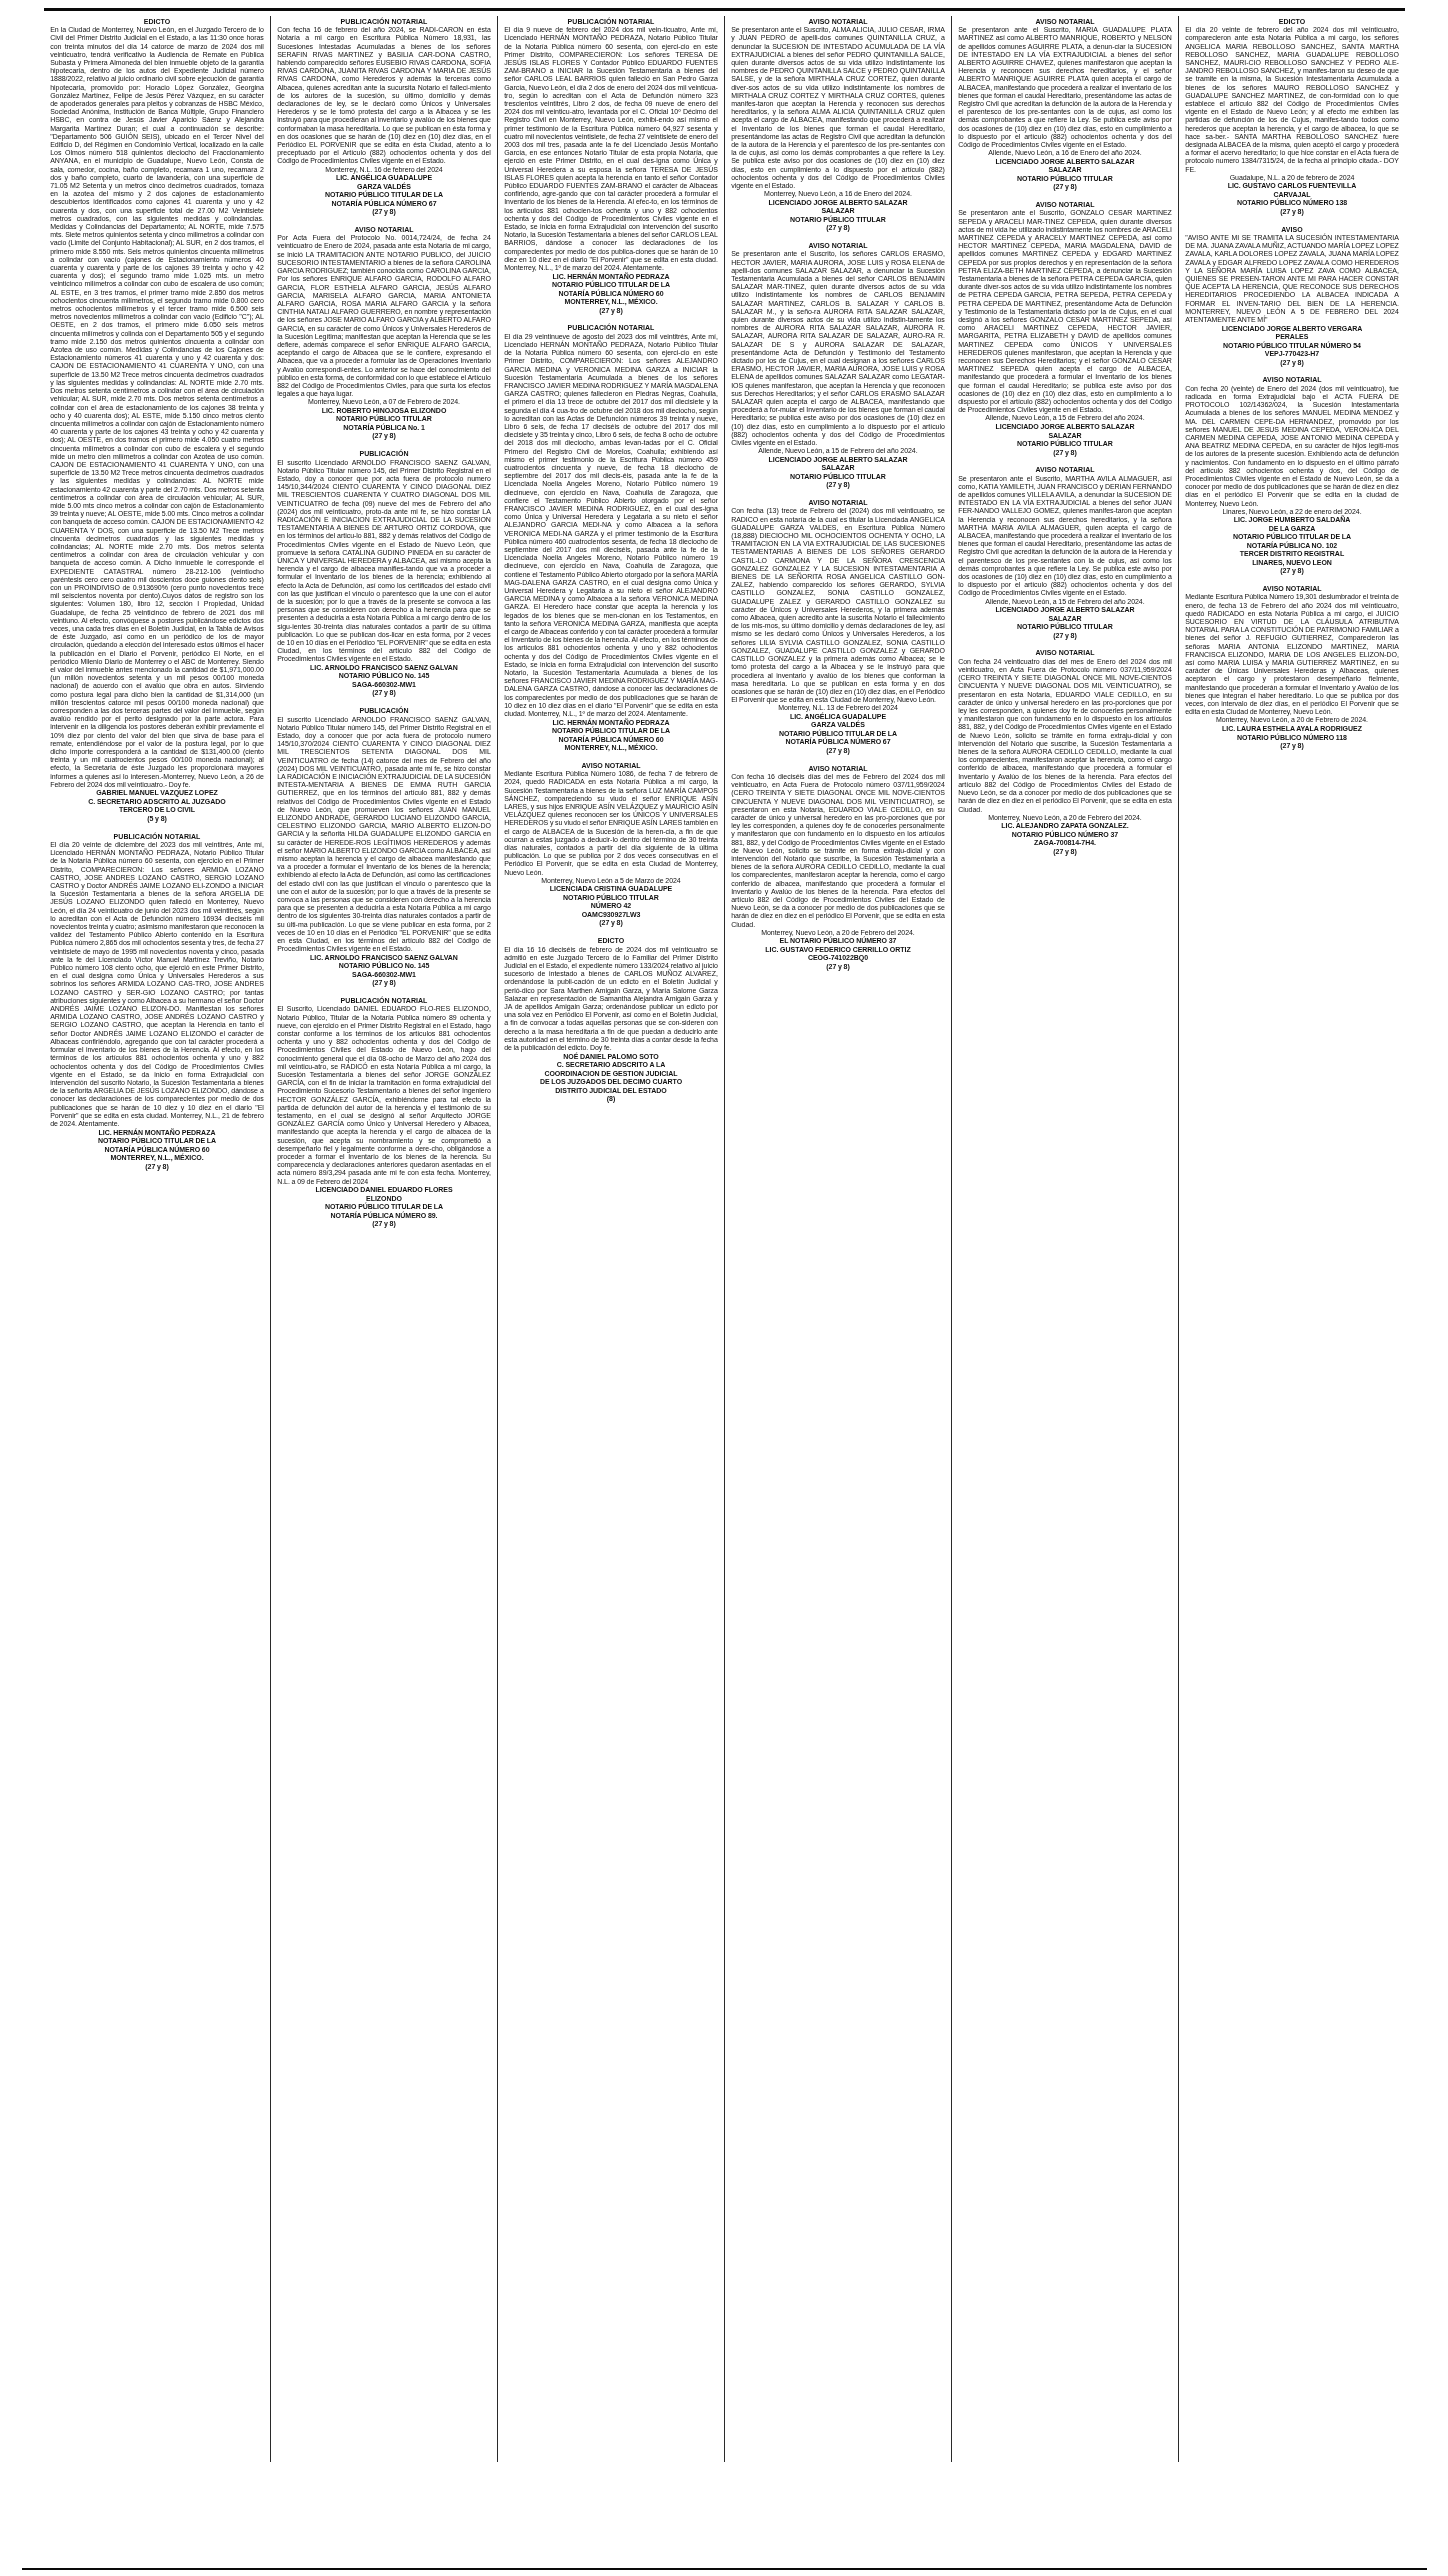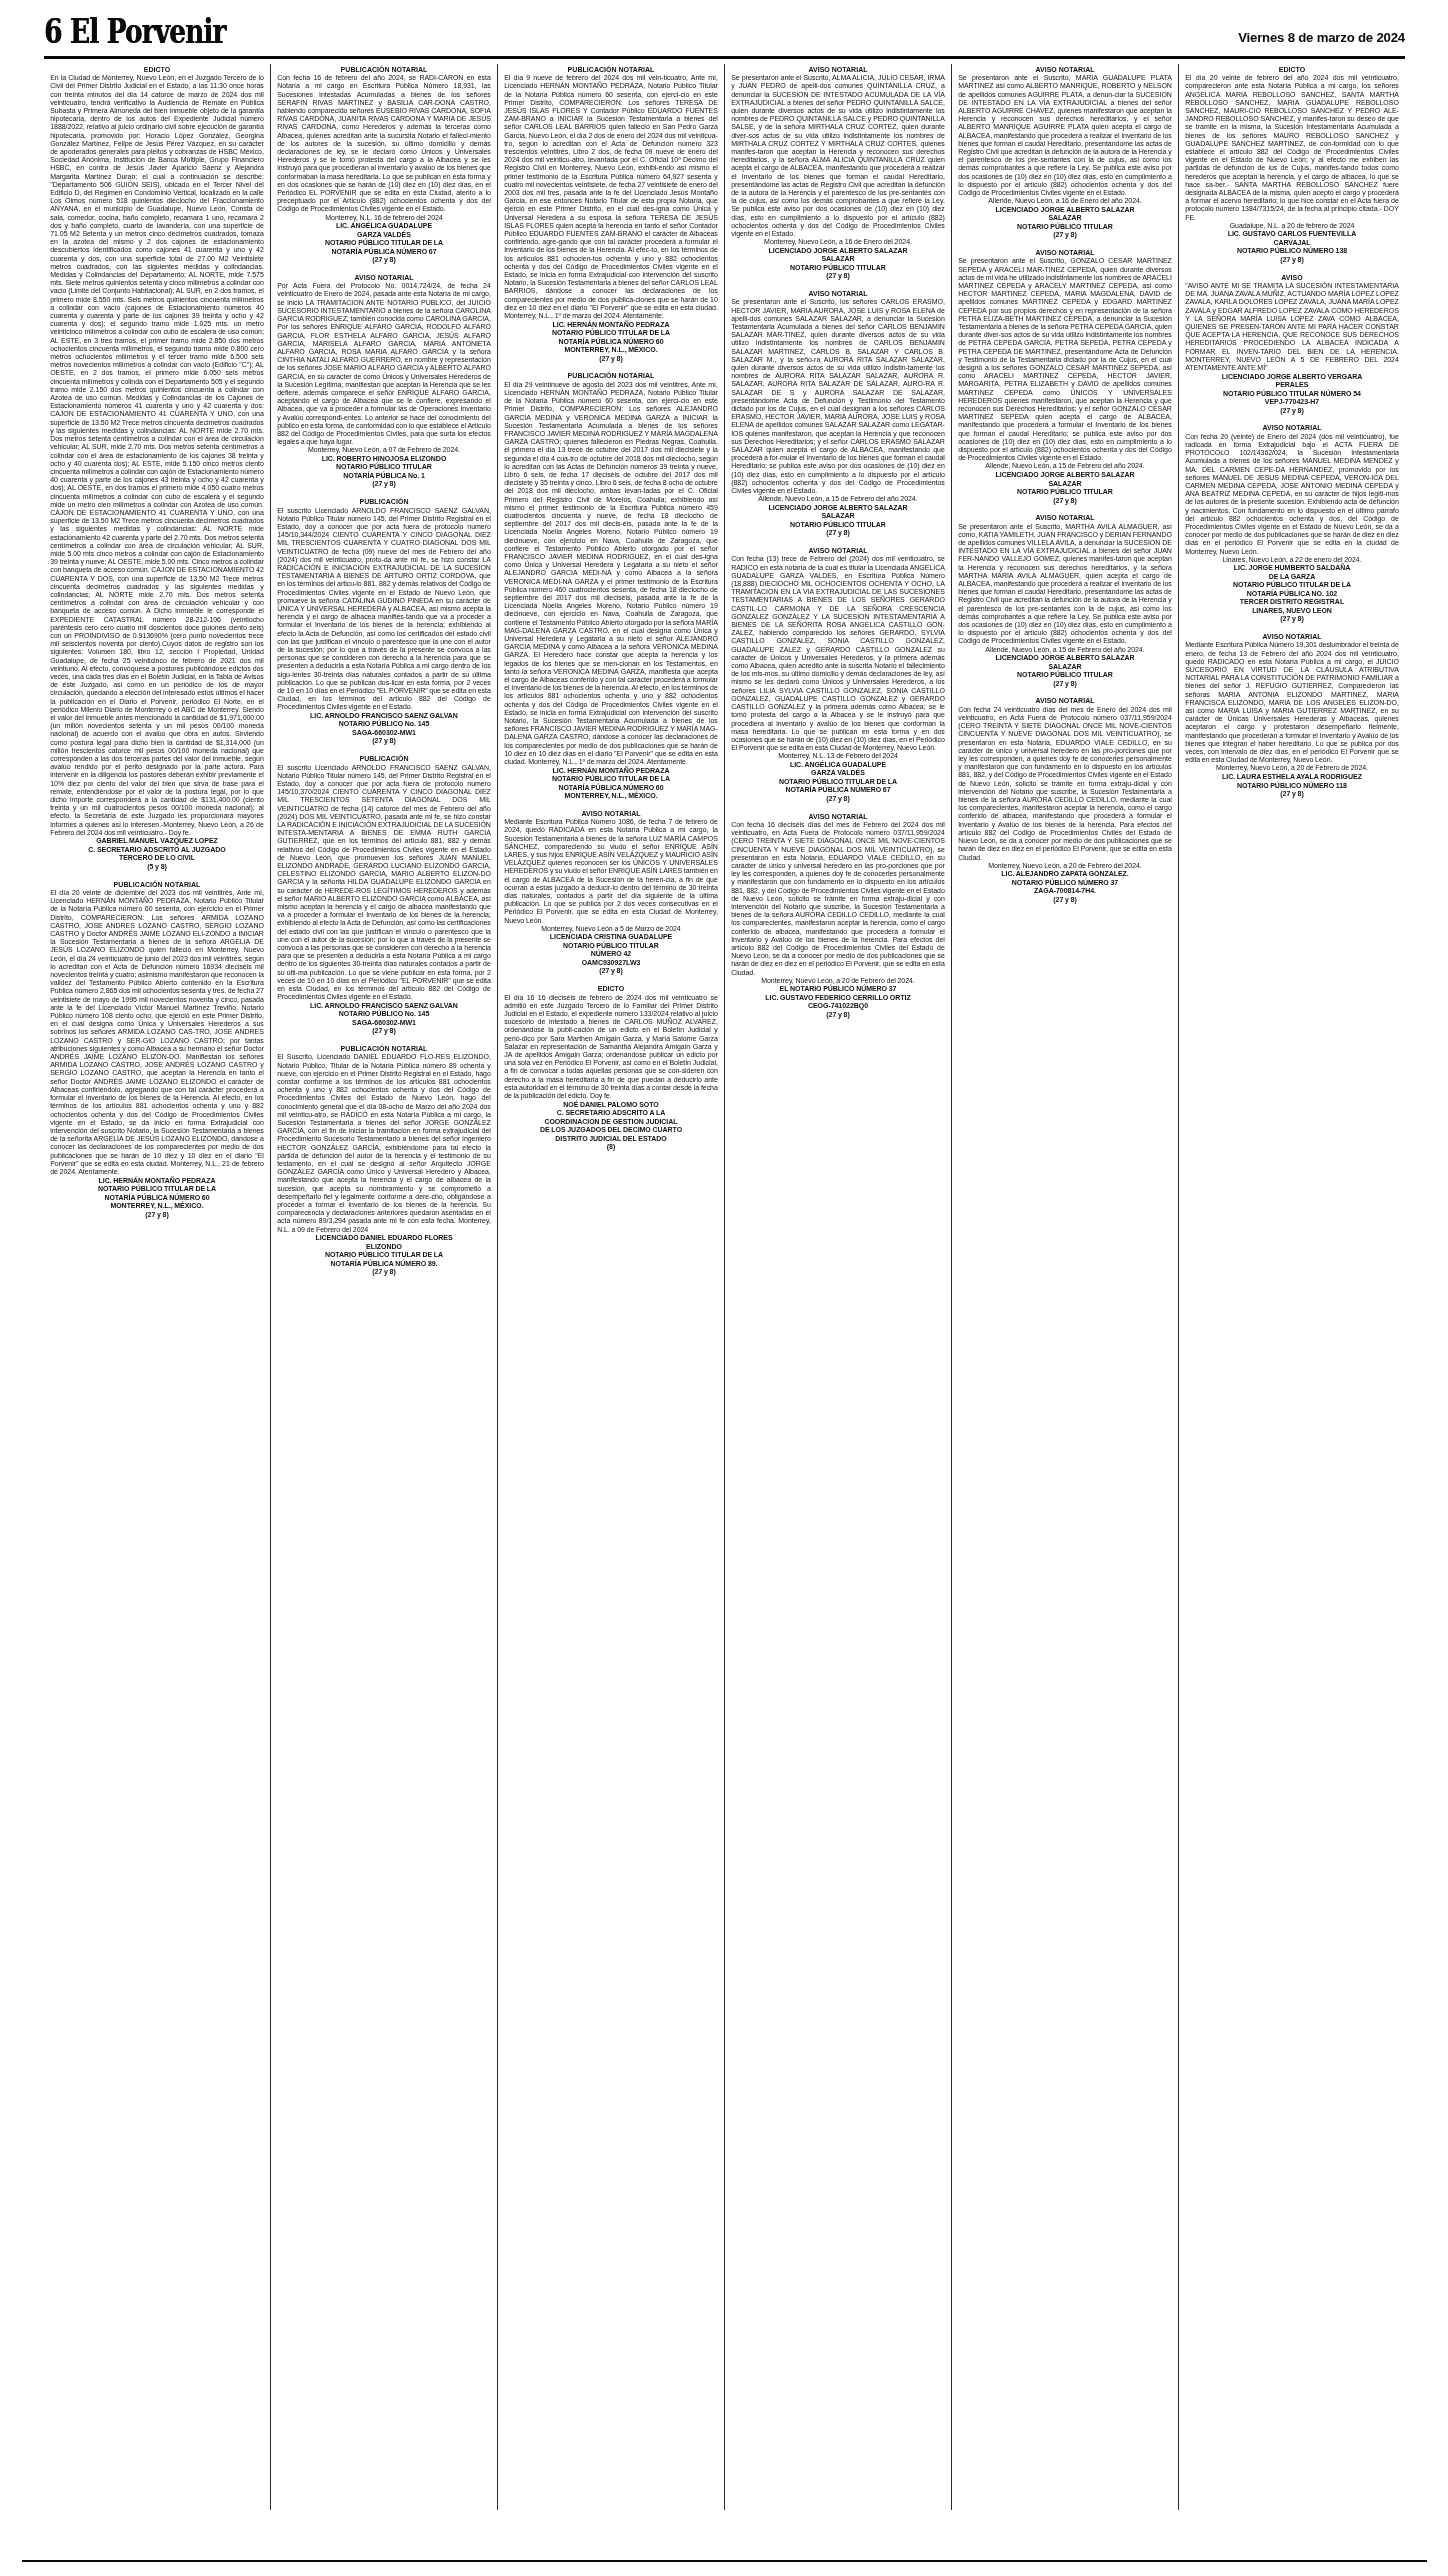--- a/index.html
+++ b/index.html
@@ -121,24 +121,20 @@
     margin:0;
     line-height:8.2px;
   }
   .gap{ height:7px; }
 </style>
 </head>
 <body>
 
 <div class="page">
 
-  <div class="masthead">
-    <div class="mast-title">6 El Porvenir</div>
-    <div class="mast-date">Viernes 8 de marzo de 2024</div>
-  </div>
 
   <div class="rule-top"></div>
 
   <div class="columns" id="columns">
       <div class="col">
         <div class="colinner">
           <div class="hd">EDICTO</div>
           <div class="p">En la Ciudad de Monterrey, Nuevo León, en el Juzgado Tercero de lo Civil del Primer Distrito Judicial en el Estado, a las 11:30 once horas con treinta minutos del día 14 catorce de marzo de 2024 dos mil veinticuatro, tendrá verificativo la Audiencia de Remate en Pública Subasta y Primera Almoneda del bien inmueble objeto de la garantía hipotecaria, dentro de los autos del Expediente Judicial número 1888/2022, relativo al juicio ordinario civil sobre ejecución de garantía hipotecaria, promovido por: Horacio López González, Georgina González Martínez, Felipe de Jesús Pérez Vázquez, en su carácter de apoderados generales para pleitos y cobranzas de HSBC México, Sociedad Anónima, Institución de Banca Múltiple, Grupo Financiero HSBC, en contra de Jesús Javier Aparicio Sáenz y Alejandra Margarita Martínez Duran; el cual a continuación se describe: "Departamento 506 GUIÓN SEIS), ubicado en el Tercer Nivel del Edificio D, del Régimen en Condominio Vertical, localizado en la calle Los Olmos número 518 quinientos dieciocho del Fraccionamiento ANYANA, en el municipio de Guadalupe, Nuevo León, Consta de sala, comedor, cocina, baño completo, recamara 1 uno, recamara 2 dos y baño completo, cuarto de lavandería, con una superficie de 71.05 M2 Setenta y un metros cinco decimetros cuadrados, tomaza en la azotea del mismo y 2 dos cajones de estacionamiento descubiertos identificados como cajones 41 cuarenta y uno y 42 cuarenta y dos, con una superficie total de 27.00 M2 Veintisiete metros cuadrados, con las siguientes medidas y colindancias. Medidas y Colindancias del Departamento; AL NORTE, mide 7.575 mts. Siete metros quinientos setenta y cinco milimetros a colindar con vacio (Limite del Conjunto Habitacional); AL SUR, en 2 dos tramos, el primero mide 8.550 mts. Seis metros quinientos cincuenta milímetros a colindar con vacío (cajones de Estacionamiento números 40 cuarenta y cuarenta y parte de los cajones 39 treinta y ocho y 42 cuarenta y dos); el segundo tramo mide 1.025 mts. un metro veinticinco milímetros a colindar con cubo de escalera de uso común; AL ESTE, en 3 tres tramos, el primer tramo mide 2.850 dos metros ochocientos cincuenta milímetros, el segundo tramo mide 0.800 cero metros ochocientos milímetros y el tercer tramo mide 6.500 seis metros novecientos milímetros a colindar con vacío (Edificio "C"); AL OESTE, en 2 dos tramos, el primero mide 6.050 seis metros cincuenta milímetros y colinda con el Departamento 505 y el segundo tramo mide 2.150 dos metros quinientos cincuenta a colindar con Azotea de uso común. Medidas y Colindancias de los Cajones de Estacionamiento números 41 cuarenta y uno y 42 cuarenta y dos: CAJON DE ESTACIONAMIENTO 41 CUARENTA Y UNO, con una superficie de 13.50 M2 Trece metros cincuenta decimetros cuadrados y las siguientes medidas y colindancias: AL NORTE mide 2.70 mts. Dos metros setenta centímetros a colindar con el área de circulación vehicular; AL SUR, mide 2.70 mts. Dos metros setenta centímetros a colindar con el área de estacionamiento de los cajones 38 treinta y ocho y 40 cuarenta dos); AL ESTE, mide 5.150 cinco metros ciento cincuenta milímetros a colindar con cajón de Estacionamiento número 40 cuarenta y parte de los cajones 43 treinta y ocho y 42 cuarenta y dos); AL OESTE, en dos tramos el primero mide 4.050 cuatro metros cincuenta milímetros a colindar con cubo de escalera y el segundo mide un metro cien milímetros a colindar con Azotea de uso común. CAJON DE ESTACIONAMIENTO 41 CUARENTA Y UNO, con una superficie de 13.50 M2 Trece metros cincuenta decimetros cuadrados y las siguientes medidas y colindancias: AL NORTE mide estacionamiento 42 cuarenta y parte del 2.70 mts. Dos metros setenta centímetros a colindar con área de circulación vehicular; AL SUR, mide 5.00 mts cinco metros a colindar con cajón de Estacionamiento 39 treinta y nueve; AL OESTE, mide 5.00 mts. Cinco metros a colindar con banqueta de acceso común. CAJON DE ESTACIONAMIENTO 42 CUARENTA Y DOS, con una superficie de 13.50 M2 Trece metros cincuenta decimetros cuadrados y las siguientes medidas y colindancias; AL NORTE mide 2.70 mts. Dos metros setenta centímetros a colindar con área de circulación vehicular y con banqueta de acceso común. A Dicho inmueble le corresponde el EXPEDIENTE CATASTRAL número 28-212-106 (veintiocho paréntesis cero cero cuatro mil doscientos doce guiones ciento seis) con un PROINDIVISO de 0.913690% (cero punto novecientos trece mil seiscientos noventa por ciento).Cuyos datos de registro son los siguientes: Volumen 180, libro 12, sección I Propiedad, Unidad Guadalupe, de fecha 25 veinticinco de febrero de 2021 dos mil veintiuno. Al efecto, convóquese a postores publicándose edictos dos veces, una cada tres dias en el Boletín Judicial, en la Tabla de Avisos de éste Juzgado, así como en un periódico de los de mayor circulación, quedando a elección del interesado estos últimos el hacer la publicación en el Diario el Porvenir, periódico El Norte, en el periódico Milenio Diario de Monterrey o el ABC de Monterrey. Siendo el valor del inmueble antes mencionado la cantidad de $1,971,000.00 (un millón novecientos setenta y un mil pesos 00/100 moneda nacional) de acuerdo con el avalúo que obra en autos. Sirviendo como postura legal para dicho bien la cantidad de $1,314,000 (un millón trescientos catorce mil pesos 00/100 moneda nacional) que corresponden a las dos terceras partes del valor del inmueble, según avalúo rendido por el perito designado por la parte actora. Para intervenir en la diligencia los postores deberán exhibir previamente el 10% diez por ciento del valor del bien que sirva de base para el remate, entendiéndose por el valor de la postura legal, por lo que dicho importe corresponderá a la cantidad de $131,400.00 (ciento treinta y un mil cuatrocientos pesos 00/100 moneda nacional); al efecto, la Secretaría de éste Juzgado les proporcionará mayores informes a quienes así lo interesen.-Monterrey, Nuevo León, a 26 de Febrero del 2024 dos mil veinticuatro.- Doy fe.</div>
           <div class="sig">
             <div>GABRIEL MANUEL VAZQUEZ LOPEZ</div>

